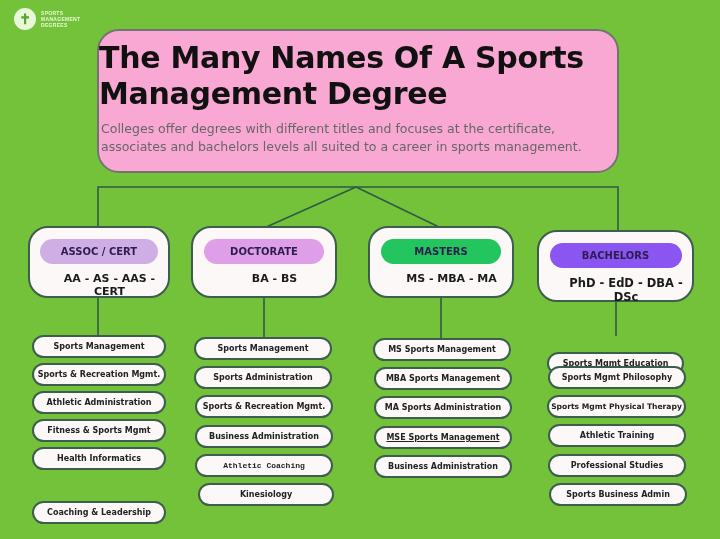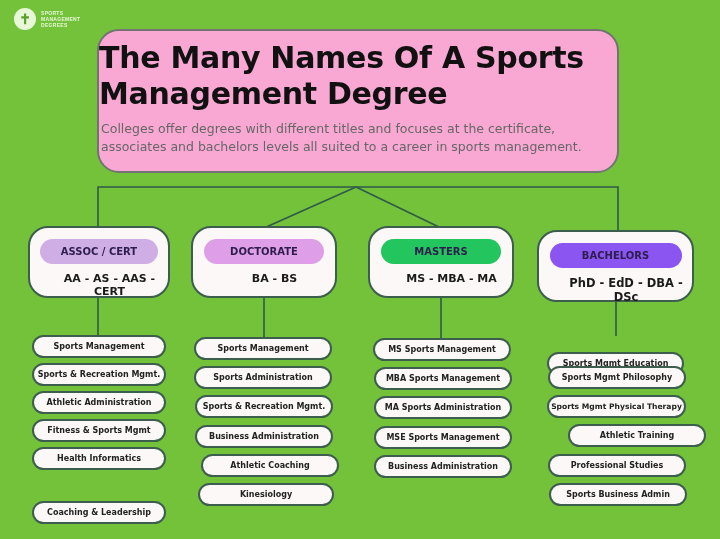--- a/index.html
+++ b/index.html
@@ -68,27 +68,27 @@
 <div class="item" style="left:32px;top:363px;width:134px;">Sports &amp; Recreation Mgmt.</div>
 <div class="item" style="left:32px;top:391px;width:134px;">Athletic Administration</div>
 <div class="item" style="left:32px;top:419px;width:134px;">Fitness &amp; Sports Mgmt</div>
 <div class="item" style="left:32px;top:447px;width:134px;">Health Informatics</div>
 <div class="item" style="left:32px;top:475px;width:134px;margin-top:26px;">Coaching &amp; Leadership</div>
 
 <div class="item" style="left:194px;top:337px;width:138px;">Sports Management</div>
 <div class="item" style="left:194px;top:366px;width:138px;">Sports Administration</div>
 <div class="item" style="left:195px;top:395px;width:138px;">Sports &amp; Recreation Mgmt.</div>
 <div class="item" style="left:195px;top:425px;width:138px;">Business Administration</div>
-<div class="item" style="left:201px;top:454px;width:138px;">Athletic Coaching</div>
+<div class="item" style="left:195px;top:454px;width:138px;font-family:Liberation Mono, monospace;">Athletic Coaching</div>
 <div class="item" style="left:198px;top:483px;width:136px;">Kinesiology</div>
 
 <div class="item" style="left:373px;top:338px;width:138px;">MS Sports Management</div>
 <div class="item" style="left:374px;top:367px;width:138px;">MBA Sports Management</div>
 <div class="item" style="left:374px;top:396px;width:138px;">MA Sports Administration</div>
-<div class="item" style="left:374px;top:426px;width:138px;">MSE Sports Management</div>
+<div class="item" style="left:374px;top:426px;width:138px;text-decoration:underline;">MSE Sports Management</div>
 <div class="item" style="left:374px;top:455px;width:138px;">Business Administration</div>
 
 <div class="item" style="left:547px;top:352px;width:137px;">Sports Mgmt Education</div>
 <div class="item" style="left:548px;top:366px;width:138px;">Sports Mgmt Philosophy</div>
 <div class="item" style="left:547px;top:395px;width:139px;font-size:7.6px;">Sports Mgmt Physical Therapy</div>
-<div class="item" style="left:568px;top:424px;width:138px;">Athletic Training</div>
+<div class="item" style="left:548px;top:424px;width:138px;">Athletic Training</div>
 <div class="item" style="left:548px;top:454px;width:138px;">Professional Studies</div>
 <div class="item" style="left:549px;top:483px;width:138px;">Sports Business Admin</div>
 
 </body></html>

